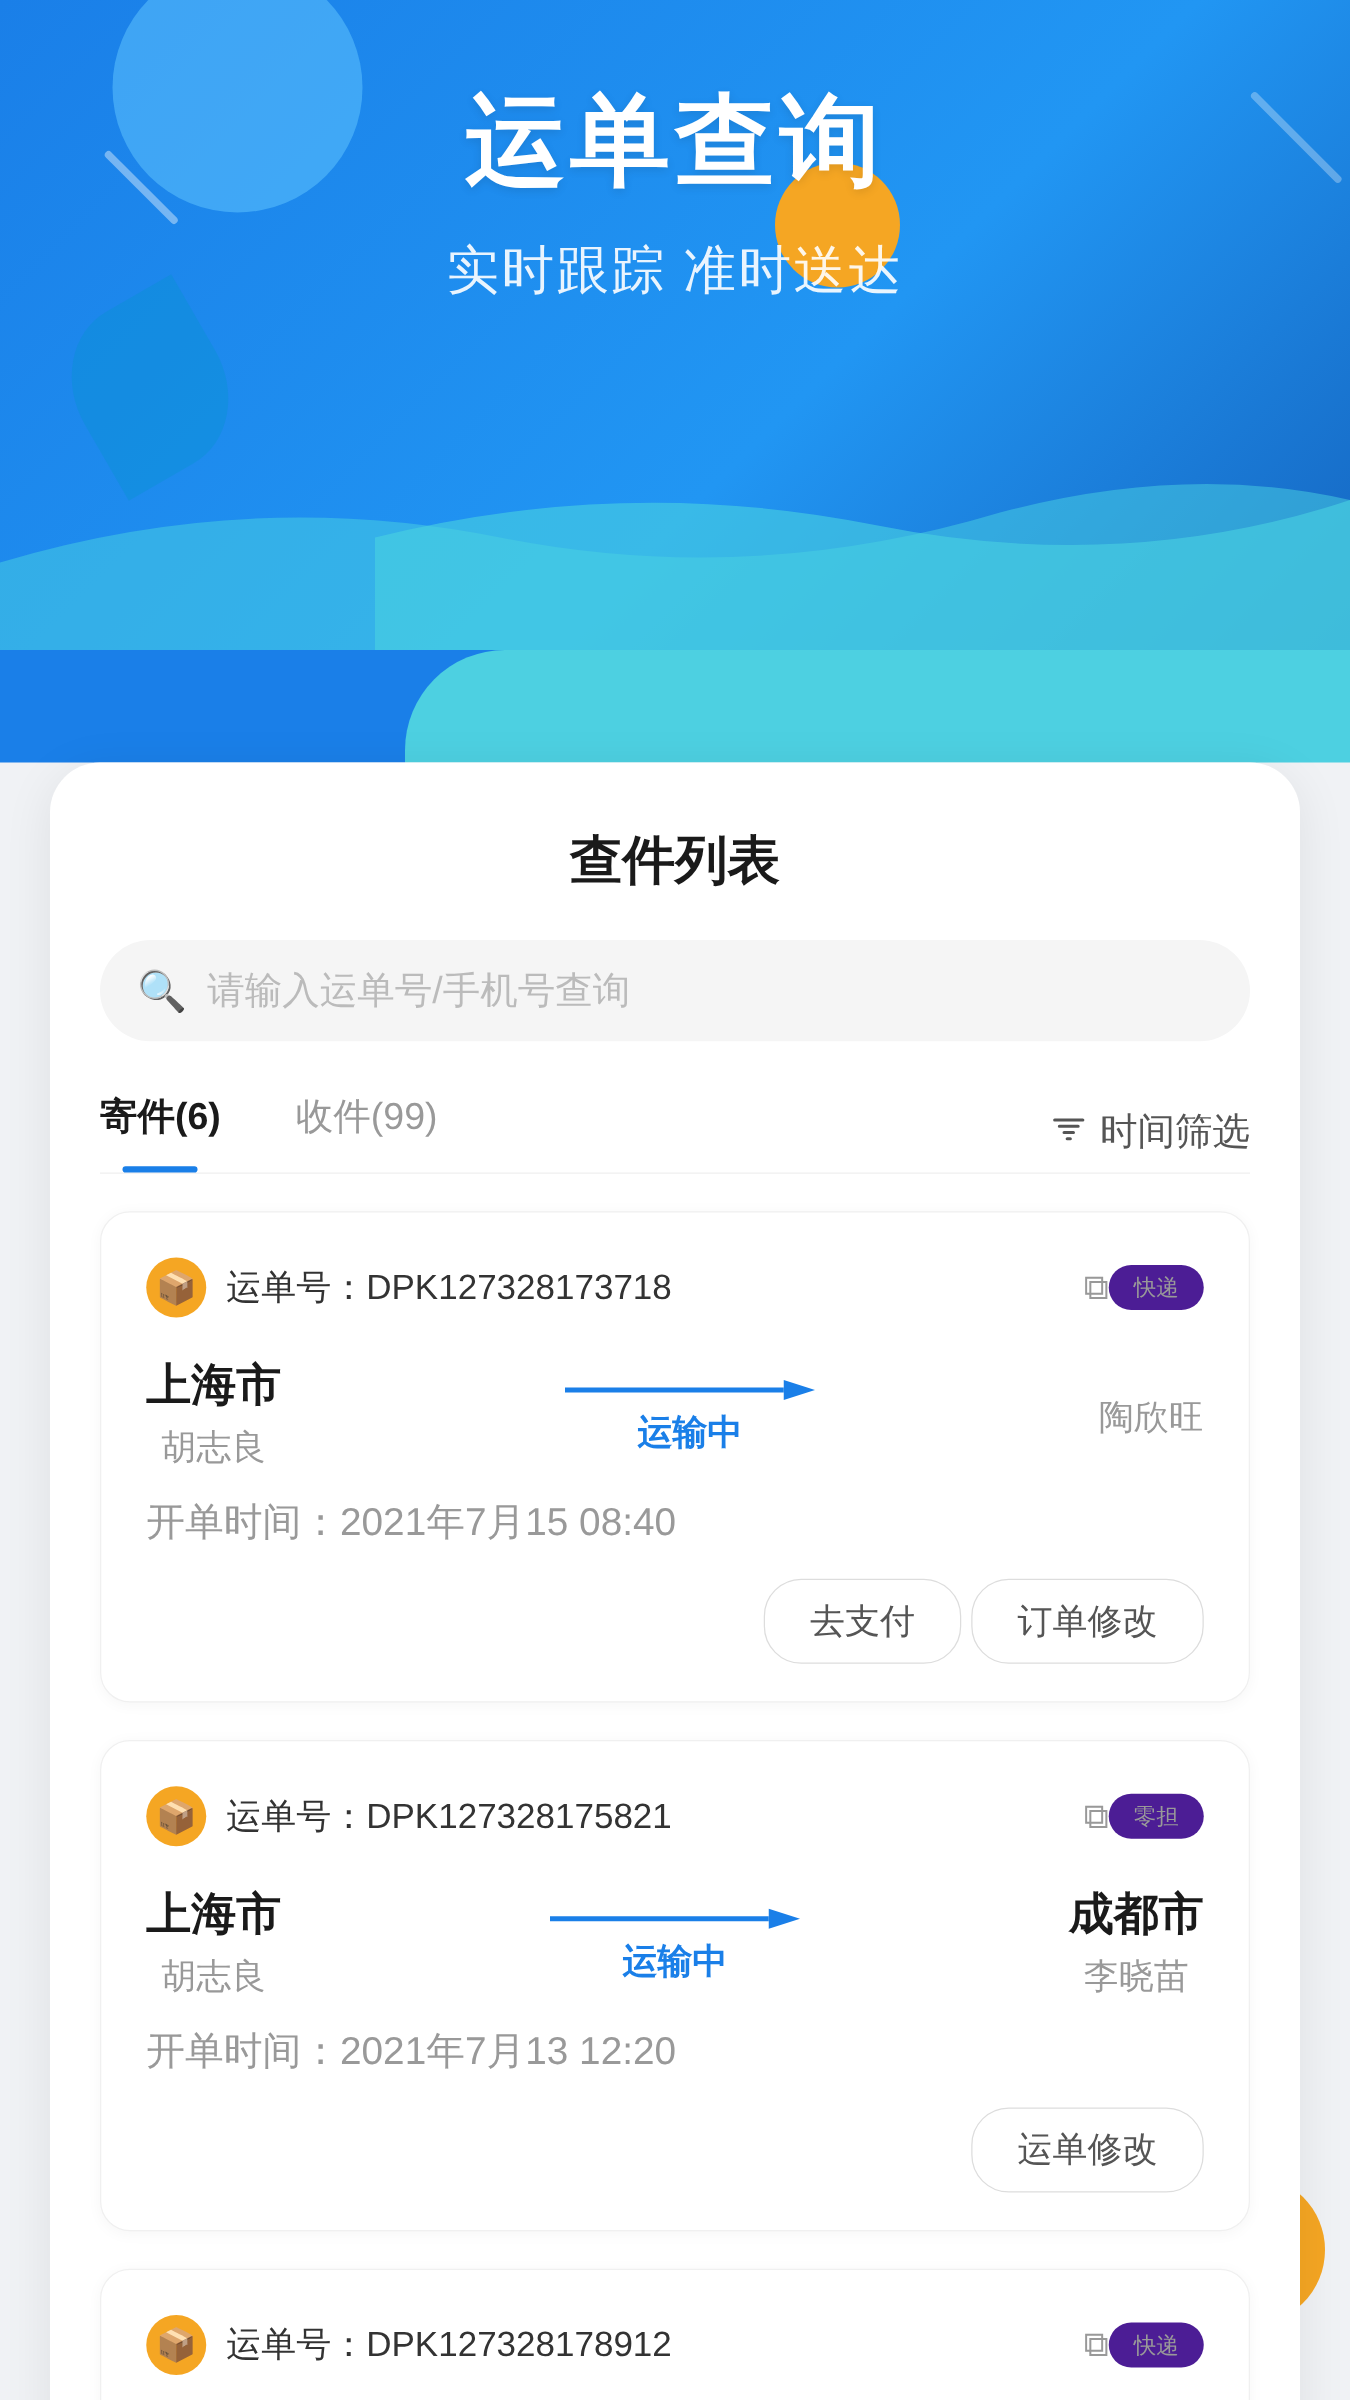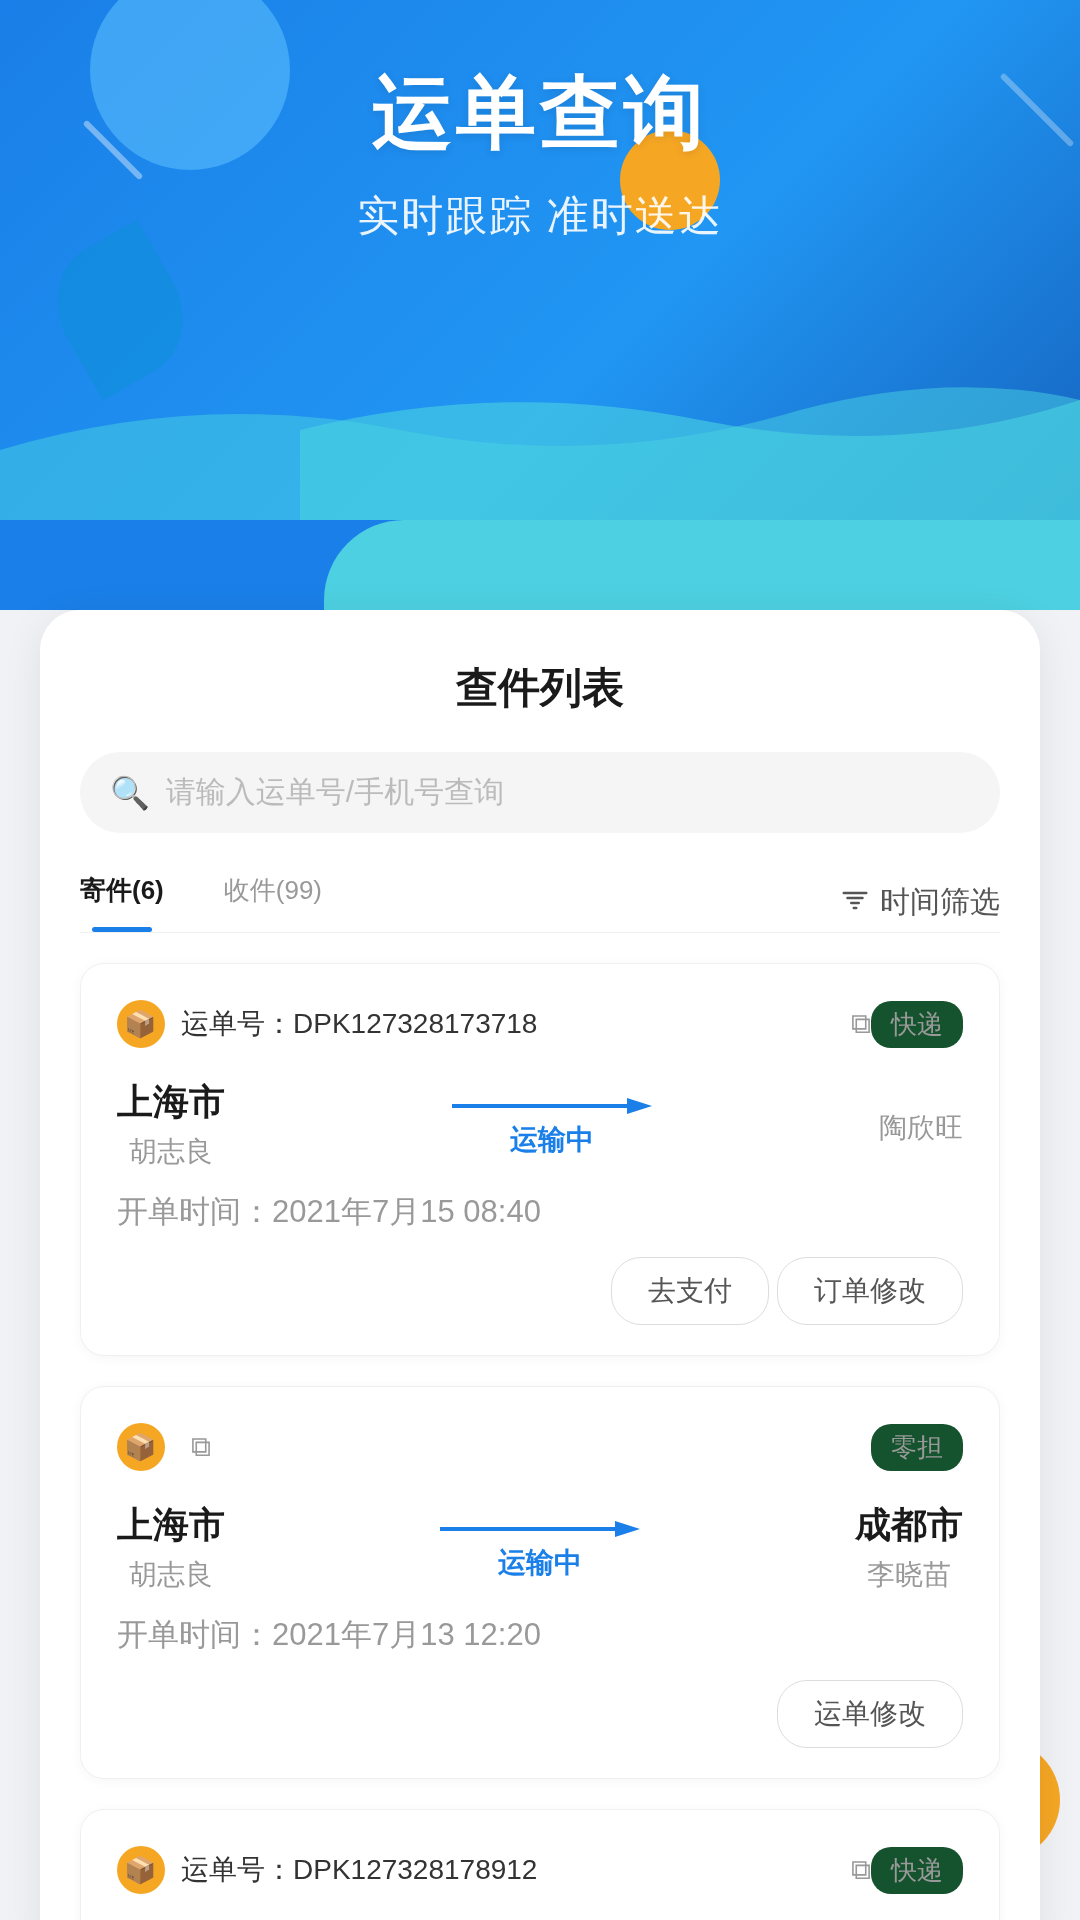--- a/index.html
+++ b/index.html
@@ -177,21 +177,21 @@
     
     .tabs-row {
       display: flex;
       align-items: center;
       border-bottom: 1px solid #f0f0f0;
       margin-bottom: 30px;
       padding-bottom: 0;
     }
 
     .tab {
-      font-size: 26px;
+      font-size: 30px;
       padding: 0 0 24px;
       margin-right: 60px;
       cursor: pointer;
       position: relative;
       color: #999;
       text-align: center;
     }
 
     .tab.active {
       color: #1a1a1a;
@@ -256,23 +256,23 @@
       flex: 1;
     }
 
     .copy-icon {
       font-size: 28px;
       color: #999;
       margin-left: 10px;
     }
 
     .package-type {
-      font-size: 26px;
+      font-size: 18px;
       color: #999;
-      background: #14532d;
+      background: #4c1d95;
       padding: 6px 20px;
       border-radius: 20px;
       margin-left: auto;
     }
 
     
     .route-row {
       display: flex;
       align-items: center;
       justify-content: space-between;
@@ -445,20 +445,21 @@
 
       <div class="action-row">
         <button class="action-btn">去支付</button>
         <button class="action-btn">订单修改</button>
       </div>
     </div>
 
     <div class="package-card">
       <div class="package-header">
         <div class="package-icon">📦</div>
+        <span class="waybill-no">运单号：DPK127328175821</span>
         <span class="copy-icon">⧉</span>
         <span class="package-type">零担</span>
       </div>
 
       <div class="route-row">
         <div class="city-block">
           <span class="city-name">上海市</span>
           <span class="person-name">胡志良</span>
         </div>
 

